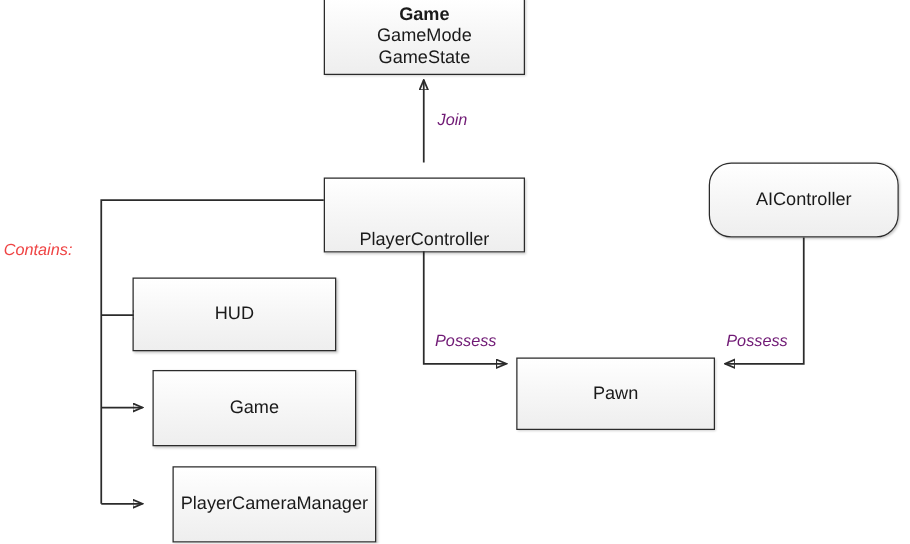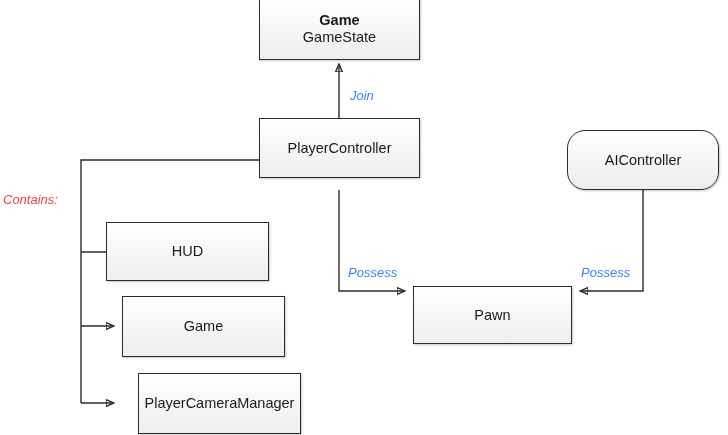--- a/index.html
+++ b/index.html
@@ -30,21 +30,21 @@
     line-height: 17px;
     text-align: center;
   }
   .node .title-strong {
     font-weight: bold;
   }
   .edge-label {
     position: absolute;
     font-style: italic;
     font-size: 13px;
-    color: #3b82f6;
+    color: #701a75;
     white-space: nowrap;
   }
   .legend-label {
     position: absolute;
     font-style: italic;
     font-size: 13px;
     color: #ef4444;
     white-space: nowrap;
   }
   svg.links {
@@ -83,24 +83,25 @@
 
     <path d="M81,252 L114,252" marker-end="url(#arrowhead)"></path>
 
     <path d="M81,326 L114,326" marker-end="url(#arrowhead)"></path>
 
     <path d="M81,403 L114,403" marker-end="url(#arrowhead)"></path>
   </svg>
 
   <div class="node" style="left:259px; top:-2px; width:161px; height:62px;">
     <span class="title-strong">Game</span>
+    <span>GameMode</span>
     <span>GameState</span>
   </div>
 
-  <div class="node" style="left:259px; top:118px; width:161px; height:60px;">
+  <div class="node" style="left:259px; top:142px; width:161px; height:60px;justify-content:flex-end;">
     <span>PlayerController</span>
   </div>
 
   <div class="node" style="left:567px; top:130px; width:152px; height:60px;border-radius:18px;">
     <span>AIController</span>
   </div>
 
   <div class="node" style="left:413px; top:262px; width:159px; height:58px;margin-top:24px;">
     <span>Pawn</span>
   </div>

